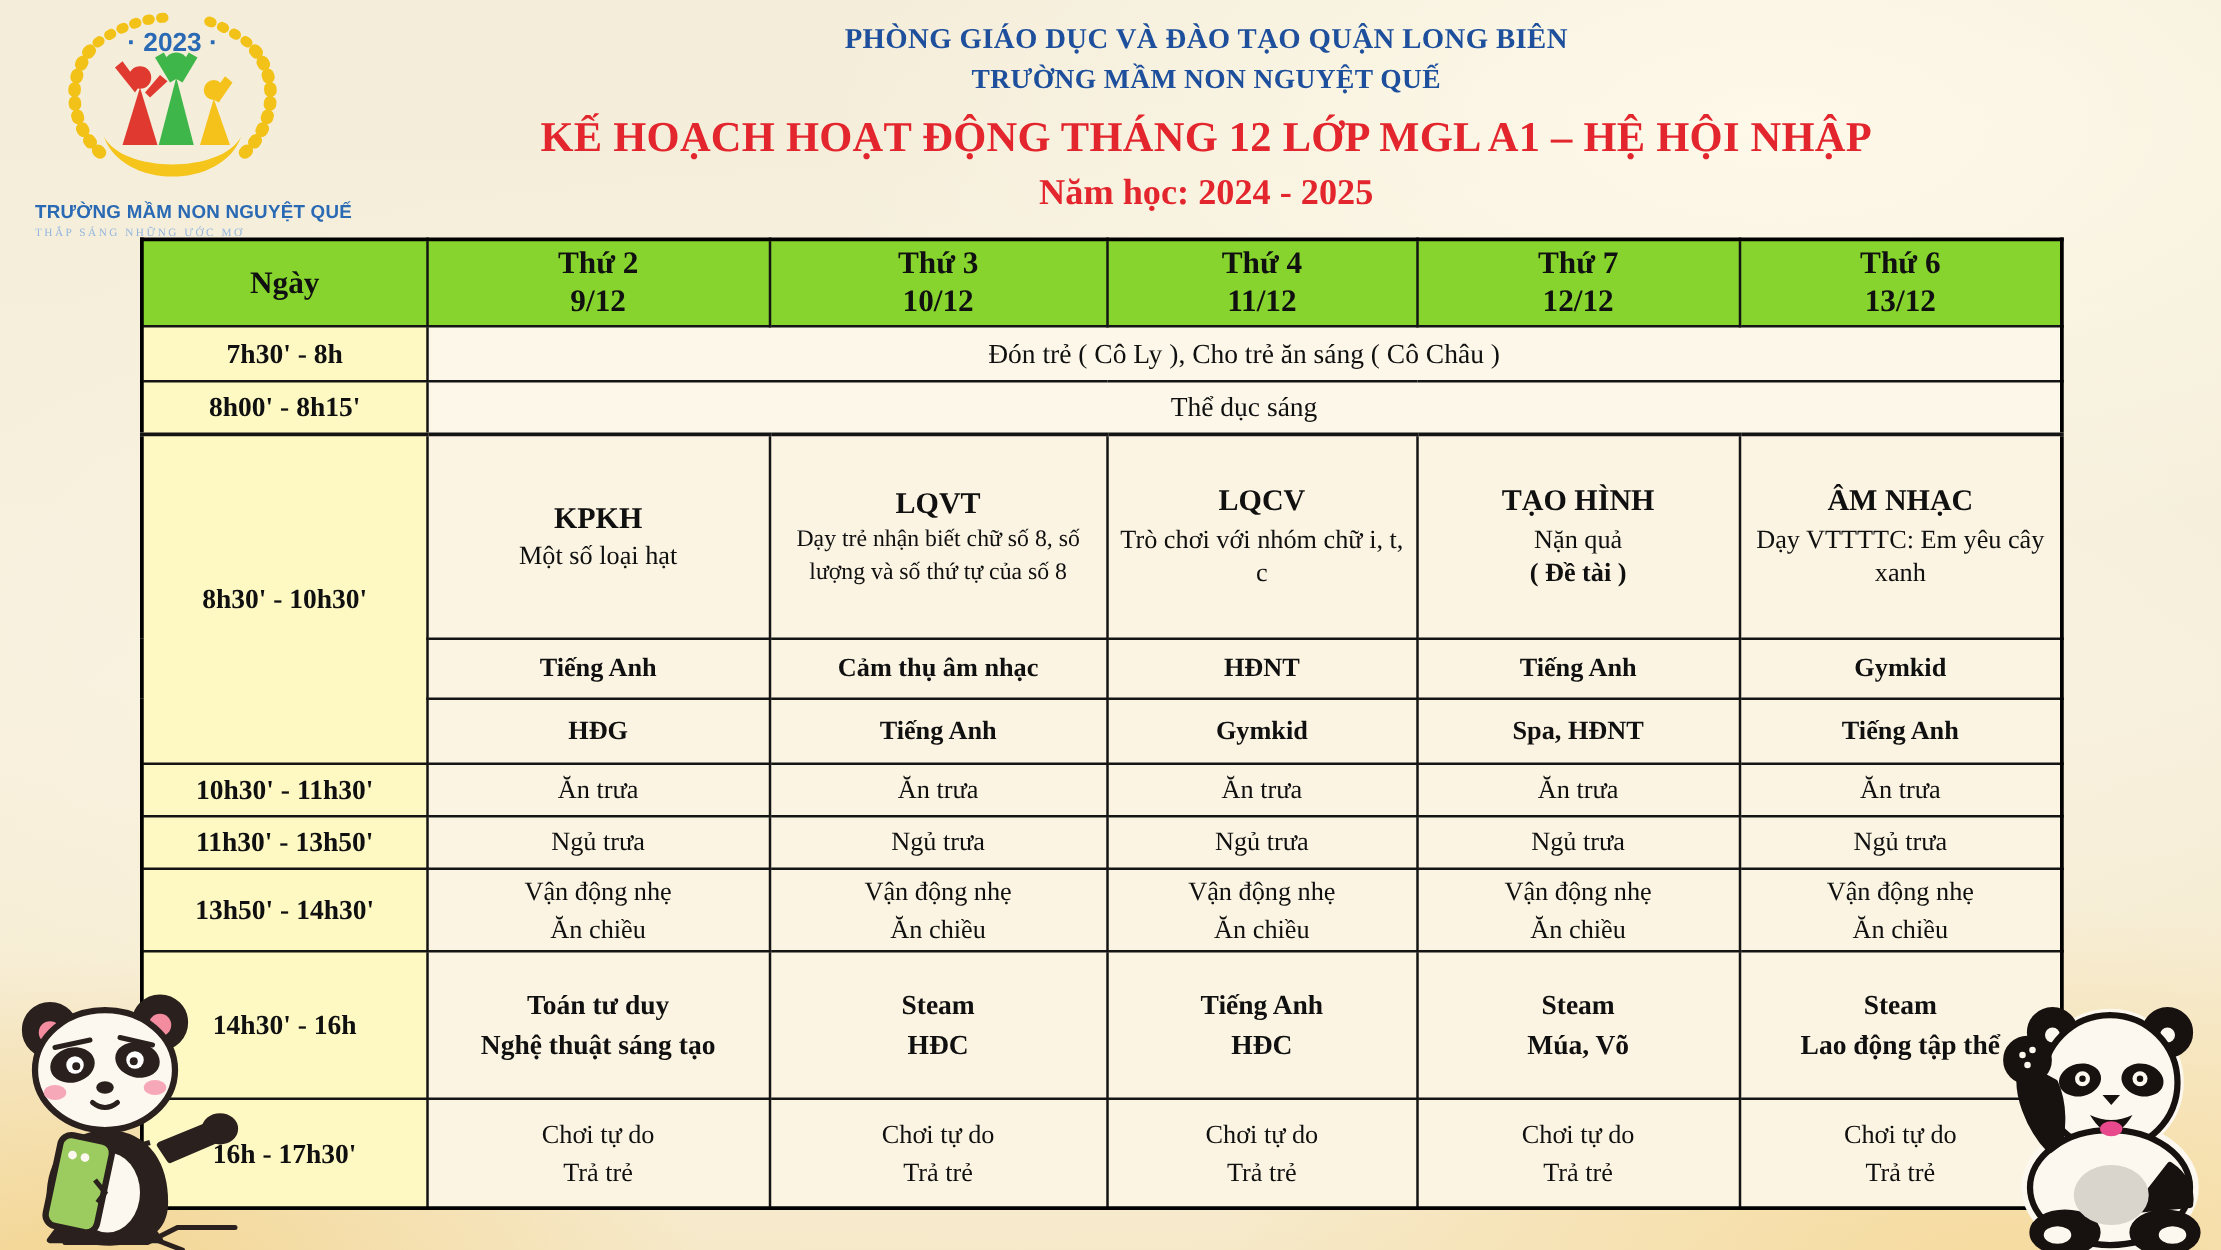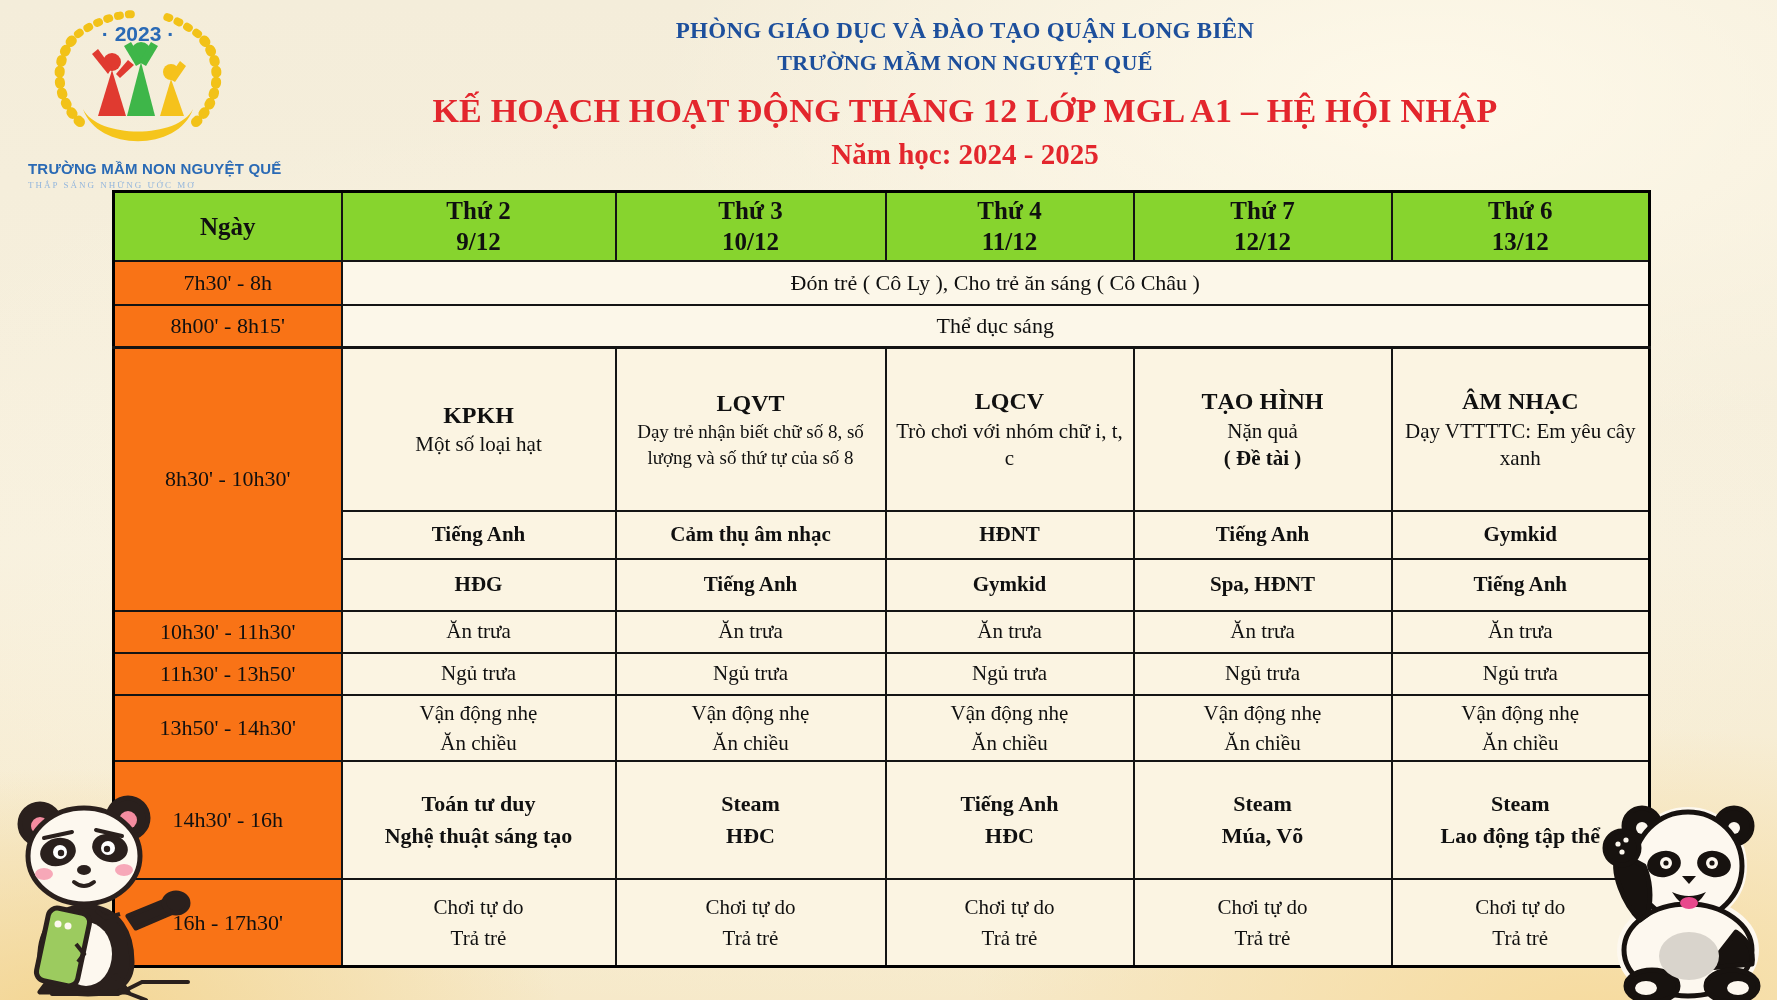--- a/index.html
+++ b/index.html
@@ -23,21 +23,21 @@
   .logo{position:absolute;left:28px;top:4px;width:270px;text-align:left;}
   .logo-school{font-family:"Liberation Sans","DejaVu Sans",sans-serif;font-size:15px;font-weight:bold;color:#2a6ab5;margin-top:2px;letter-spacing:.2px;}
   .logo-slogan{font-family:Liberation Serif, serif;font-size:9px;color:#93b6dd;margin-top:3px;letter-spacing:2px;}
 
   
   table.sched{position:absolute;left:112px;top:190px;width:1536px;height:773px;
     border-collapse:collapse;table-layout:fixed;border:3px solid #000000;}
   .sched th,.sched td{border:2px solid #141414;text-align:center;vertical-align:middle;padding:2px 6px;color:#101010;}
   .sched .hd{background:#87d42e;font-weight:bold;font-size:25px;line-height:1.25;}
   .sched .hd .d{display:block;}
-  .sched .timecol{background:#f97316;font-weight:normal;font-size:22px;}
+  .sched .timecol{background:#fef9c3;font-weight:bold;font-size:22px;}
   .sched td.day{background:#fbf4e2;font-size:21px;}
   .sched td.spanrow{background:#fcf7e9;font-size:22px;}
   .row-head{height:68px;}
   .row-arrival{height:44px;}
   .row-exercise{height:43px;}
   .row-main{height:163px;}
   .row-sub1{height:48px;}
   .row-sub2{height:52px;}
   .row-lunch{height:42px;}
   .row-nap{height:42px;}

